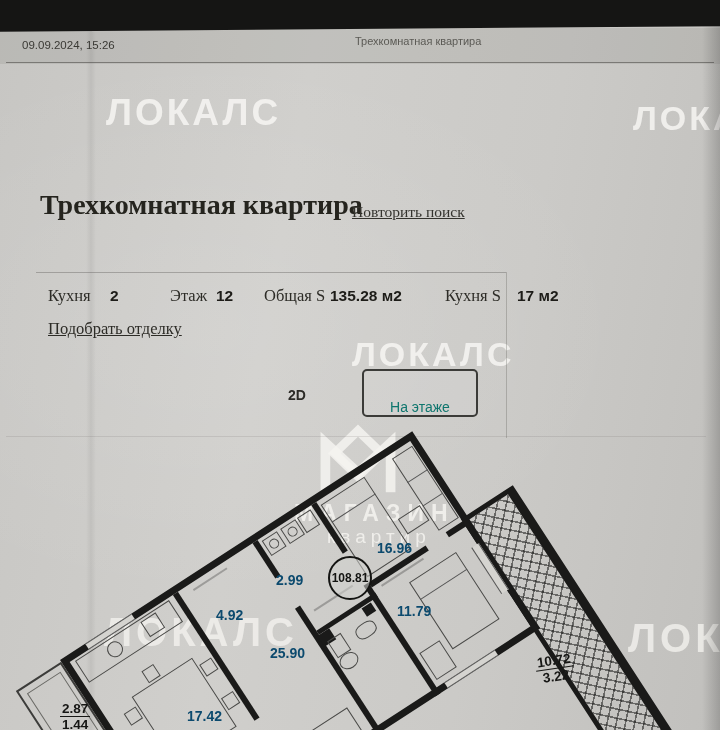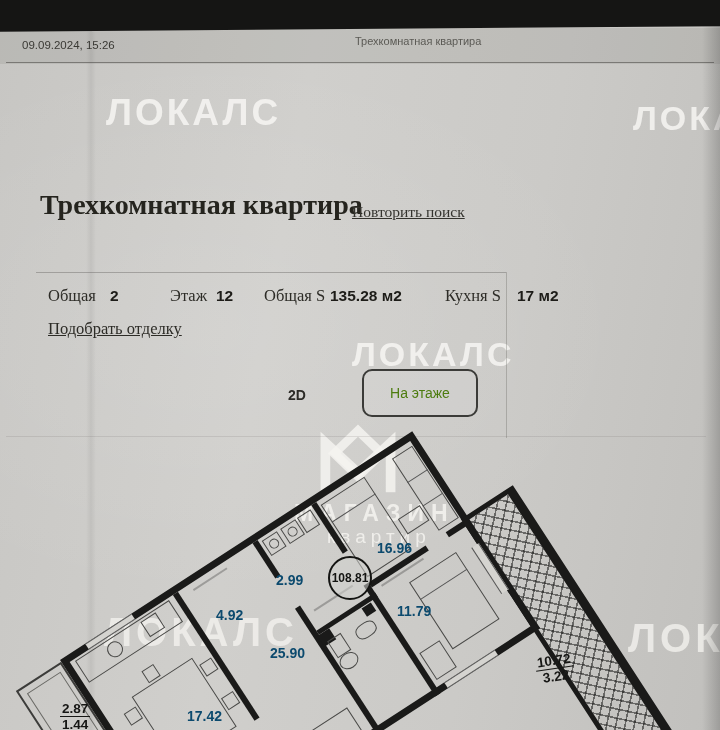--- a/index.html
+++ b/index.html
@@ -38,22 +38,22 @@
   
   .title{left:40px;top:189px;font-family:"Liberation Serif","DejaVu Serif",serif;font-weight:700;font-size:28px;color:#25241e;z-index:2;}
   .repeat{left:352px;top:203px;font-family:"Liberation Serif","DejaVu Serif",serif;font-size:15.5px;color:#34332e;text-decoration:underline;z-index:2;cursor:pointer;}
   
   .flabel{font-family:"Liberation Serif","DejaVu Serif",serif;font-size:16.5px;color:#2d2c27;top:286px;z-index:2;}
   .fvalue{font-weight:700;font-size:15.5px;color:#1d1c18;top:287px;z-index:2;}
   .l0{left:48px}.v0{left:110px}.l1{left:170px}.v1{left:216px}.l2{left:264px}.v2{left:330px}.l3{left:445px}.v3{left:517px}
   .finish{left:48px;top:319px;font-family:"Liberation Serif","DejaVu Serif",serif;font-size:16.5px;color:#2d2c27;text-decoration:underline;z-index:2;cursor:pointer;}
   
   .tab2d{left:288px;top:387px;font-weight:700;font-size:14px;color:#2c2b27;z-index:2;cursor:pointer;}
-  .floorbtn{left:362px;top:369px;width:112px;height:44px;border:2px solid #3b3b38;border-radius:10px;z-index:2;
-    display:flex;align-items:center;justify-content:center;font-size:14px;color:#4d7c0f;background:rgba(255,255,255,0.06);cursor:pointer;}
+  .floorbtn{left:362px;top:369px;width:112px;height:44px;border:2px solid #3b3b38;border-radius:5px;z-index:2;
+    display:flex;align-items:flex-end;justify-content:center;font-size:14px;color:#0f766e;background:rgba(255,255,255,0.06);cursor:pointer;}
   
   .plan{left:60px;top:660px;width:800px;height:480px;transform:rotate(-33deg);transform-origin:0 0;z-index:2;}
   .outline{left:0;top:0;width:420px;height:235px;border:7px solid #1a1a19;box-sizing:border-box;}
   .wall{background:#1a1a19;}
   .hatch{left:413px;top:100px;width:62px;height:330px;border:5px solid #1a1a19;border-right-width:9px;box-sizing:border-box;
     background:
      repeating-linear-gradient(45deg, rgba(25,25,24,0.55) 0 1.6px, transparent 1.6px 9px),
      repeating-linear-gradient(-45deg, rgba(25,25,24,0.55) 0 1.6px, transparent 1.6px 9px);}
   .sbalc{left:-54px;top:2px;width:54px;height:120px;border:2.5px solid #3c3c3a;box-sizing:border-box;}
   .sbalc-i{left:-46px;top:10px;width:38px;height:104px;border:1px solid #6a6a66;}
@@ -93,21 +93,21 @@
   </svg>
 </div>
 <div class="abs shop shop-t1">МАГАЗИН</div>
 <div class="abs shop shop-t2">квартир</div>
 
 <h1 class="abs title" style="margin:0">Трехкомнатная квартира</h1>
 <a class="abs repeat">Повторить поиск</a>
 
 <div class="abs panel-top"></div>
 <div class="abs panel-right"></div>
-<span class="abs flabel l0">Общая</span>
+<span class="abs flabel l0">Кухня</span>
 <span class="abs fvalue v0">2</span>
 <span class="abs flabel l1">Этаж</span>
 <span class="abs fvalue v1">12</span>
 <span class="abs flabel l2">Общая S</span>
 <span class="abs fvalue v2">135.28 м2</span>
 <span class="abs flabel l3">Кухня S</span>
 <span class="abs fvalue v3">17 м2</span>
 <a class="abs finish">Подобрать отделку</a>
 
 <div class="abs faint-row"></div>

